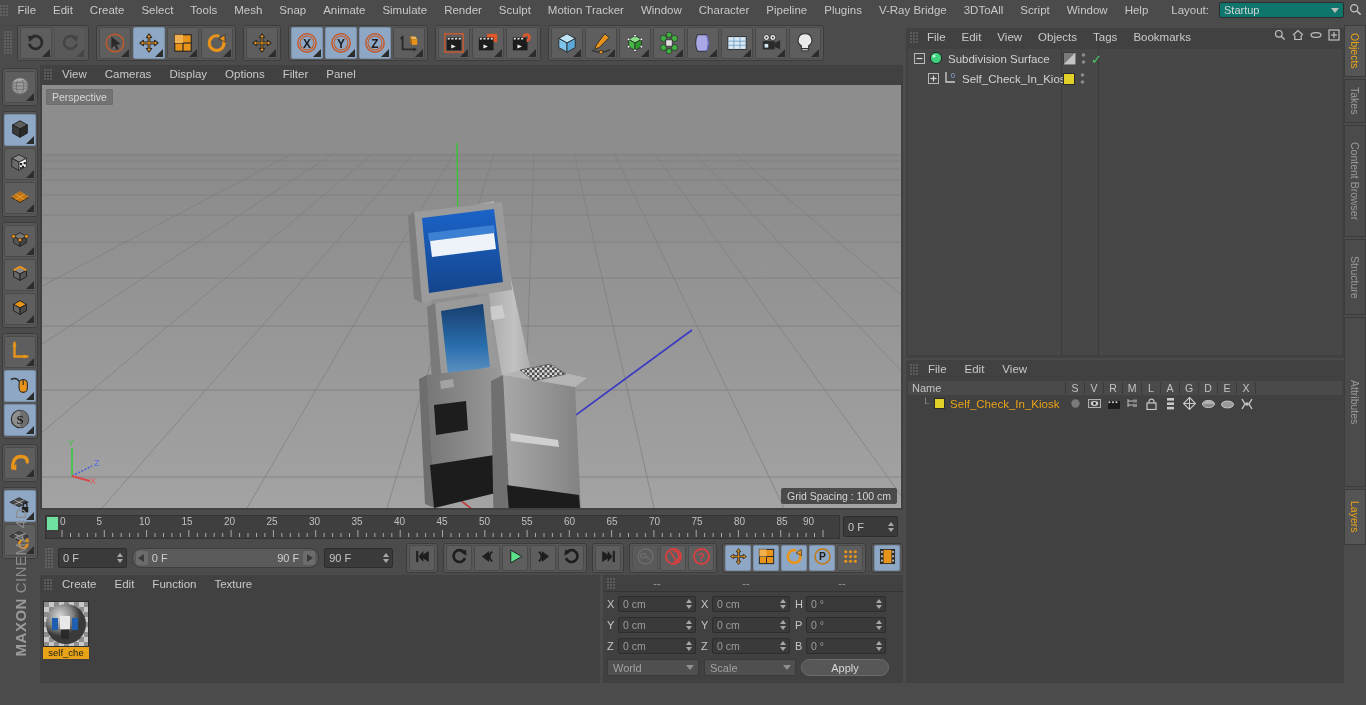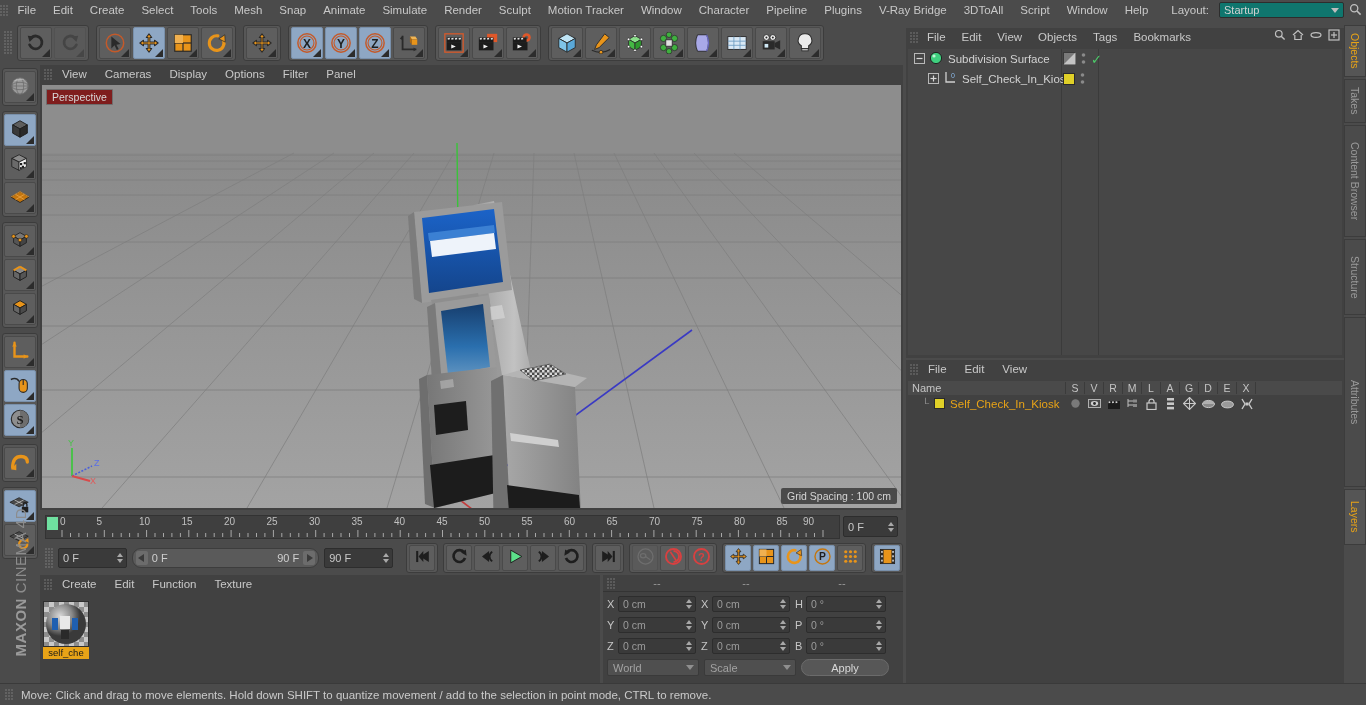--- a/index.html
+++ b/index.html
@@ -82,21 +82,21 @@
   }
   #maxonbrand .bold { font-weight:bold; color:#9a9a9a; }
 
   
   #vpwrap { position:absolute; left:40px; top:65px; width:863px; height:445px; background:#414141; }
   #vpmenu { height:18px; display:flex; align-items:center; padding-left:4px; }
   #vpmenu .mi { padding:0 9px; height:18px; line-height:18px; font-size:11.5px; }
   #vpbody { position:absolute; left:2px; top:20px; width:859px; height:423px; overflow:hidden; background:#9a9a9a; }
   #vplabel {
     position:absolute; left:4px; top:4px; z-index:6;
-    background:#7f1d1d; border:1px solid #6e6e6e; color:#d8d8d8;
+    background:#737373; border:1px solid #6e6e6e; color:#d8d8d8;
     font-size:10.5px; padding:1px 5px; border-radius:1px;
   }
   #gridlabel {
     position:absolute; right:4px; bottom:4px; z-index:6;
     background:#4a4a4a; color:#d5d5d5; font-size:10.5px; padding:2px 6px; border-radius:2px;
   }
   #axisgizmo { position:absolute; left:18px; bottom:22px; z-index:6; }
 
   
   #tlwrap { position:absolute; left:40px; top:512px; width:863px; height:30px; background:#4b4b4b; }
@@ -1367,18 +1367,14 @@
         <span>Structure</span>
       </div>
       <div class="vtab" style="height: 170px;">
         <span>Attributes</span>
       </div>
       <div class="vtab act" style="height: 56px;">
         <span>Layers</span>
       </div>
     </div>
 
-  <div id="statusbar">
-    <div class="gripdots"></div>
-    <span id="statustext">Move: Click and drag to move elements. Hold down SHIFT to quantize movement / add to the selection in point mode, CTRL to remove.</span>
-  </div>
 
 </div>
 
 </body></html>

